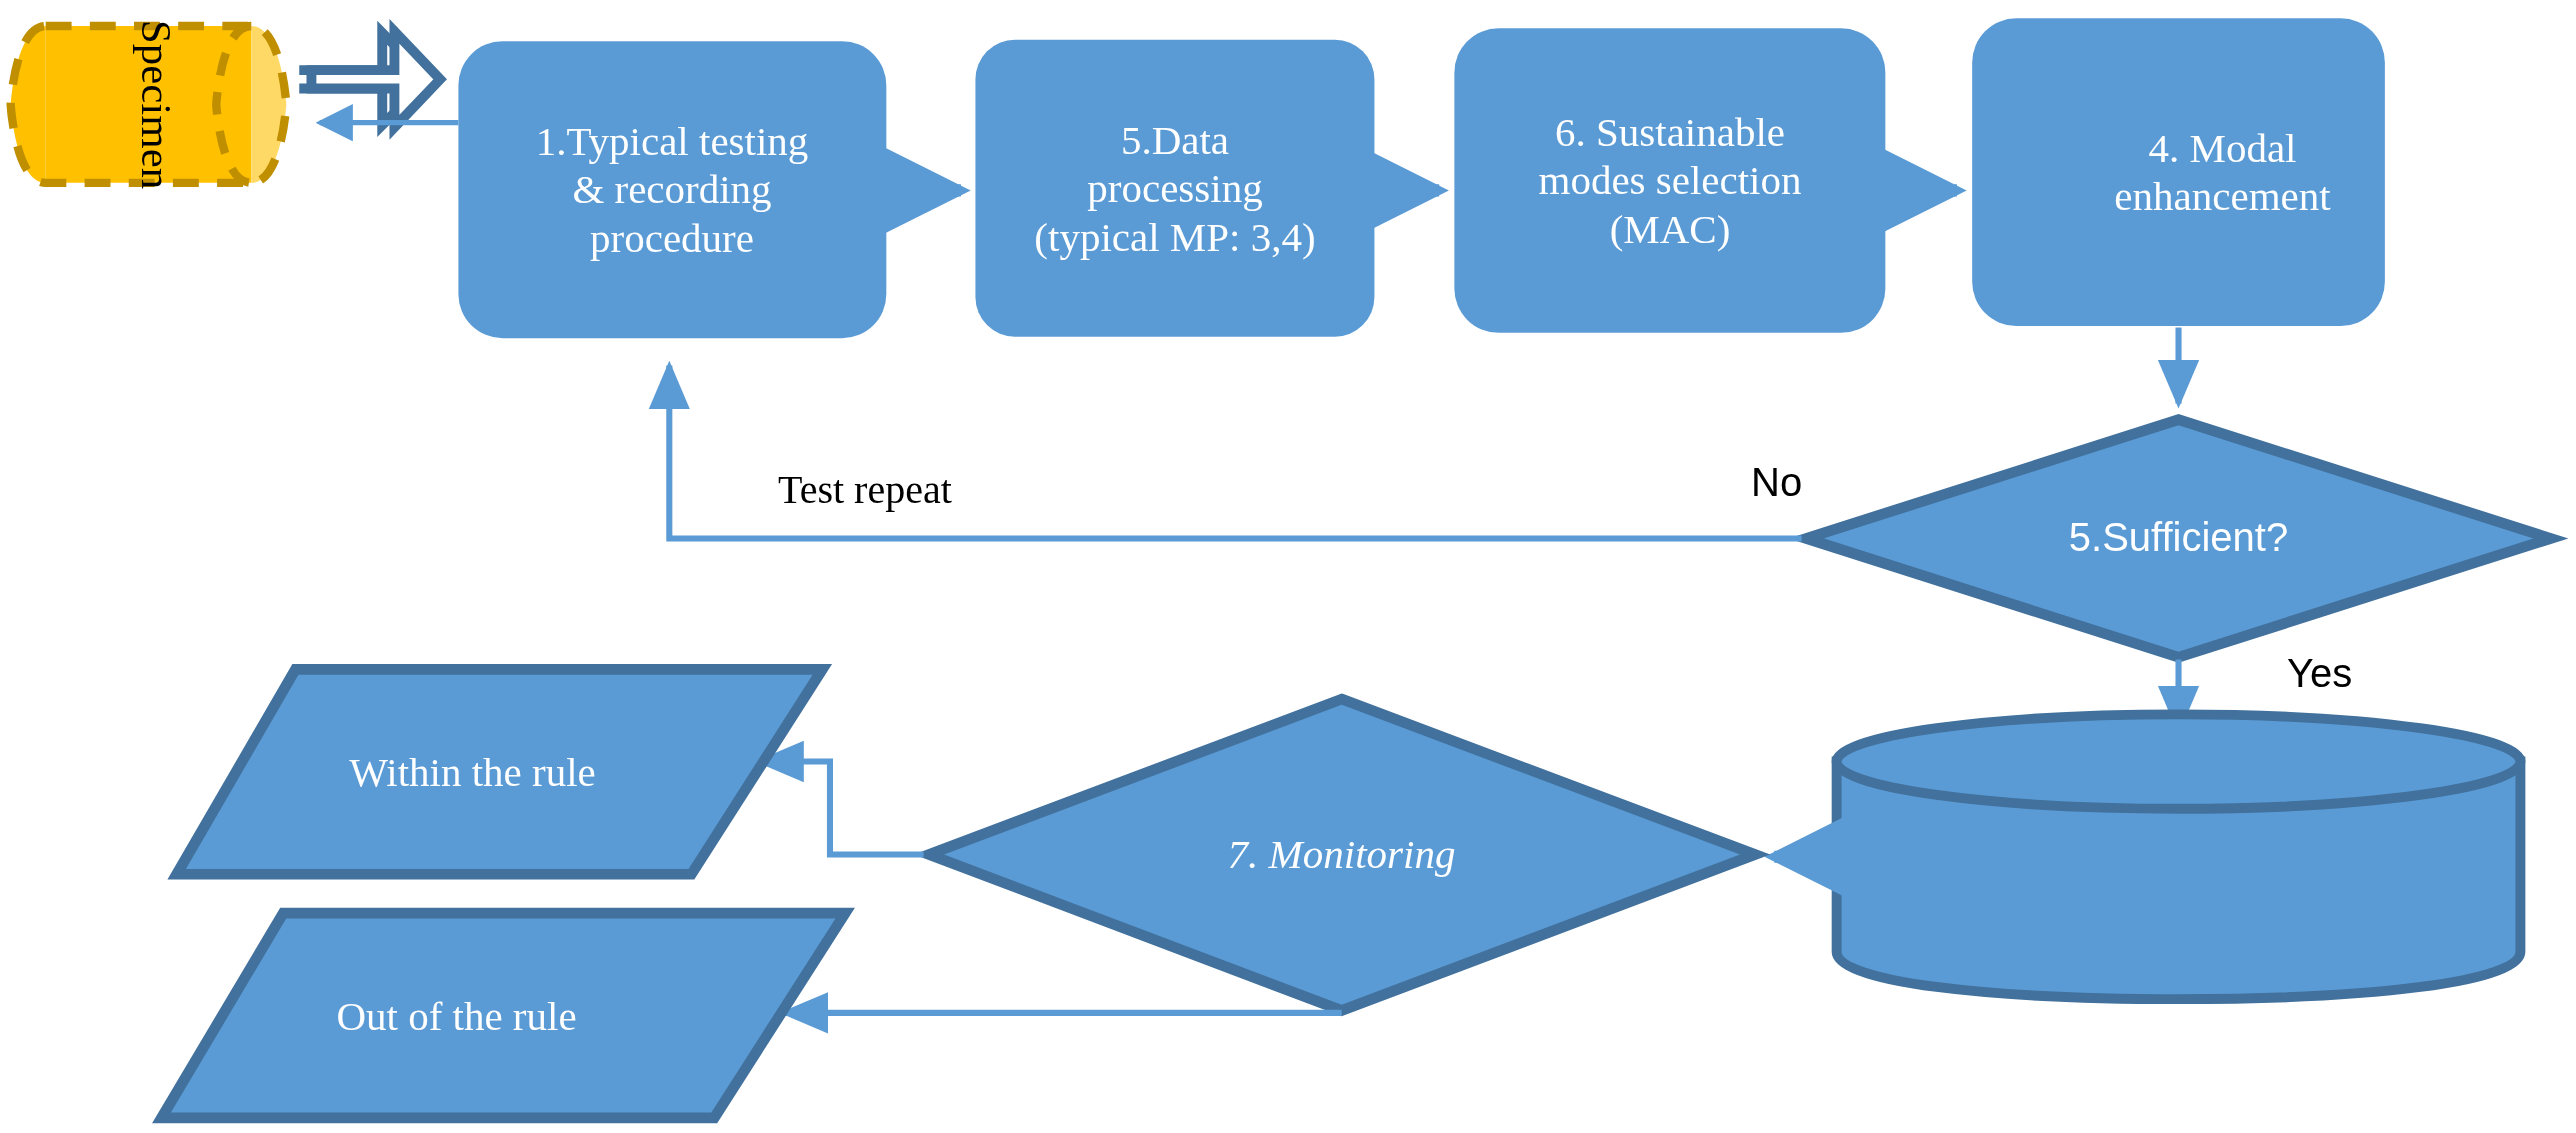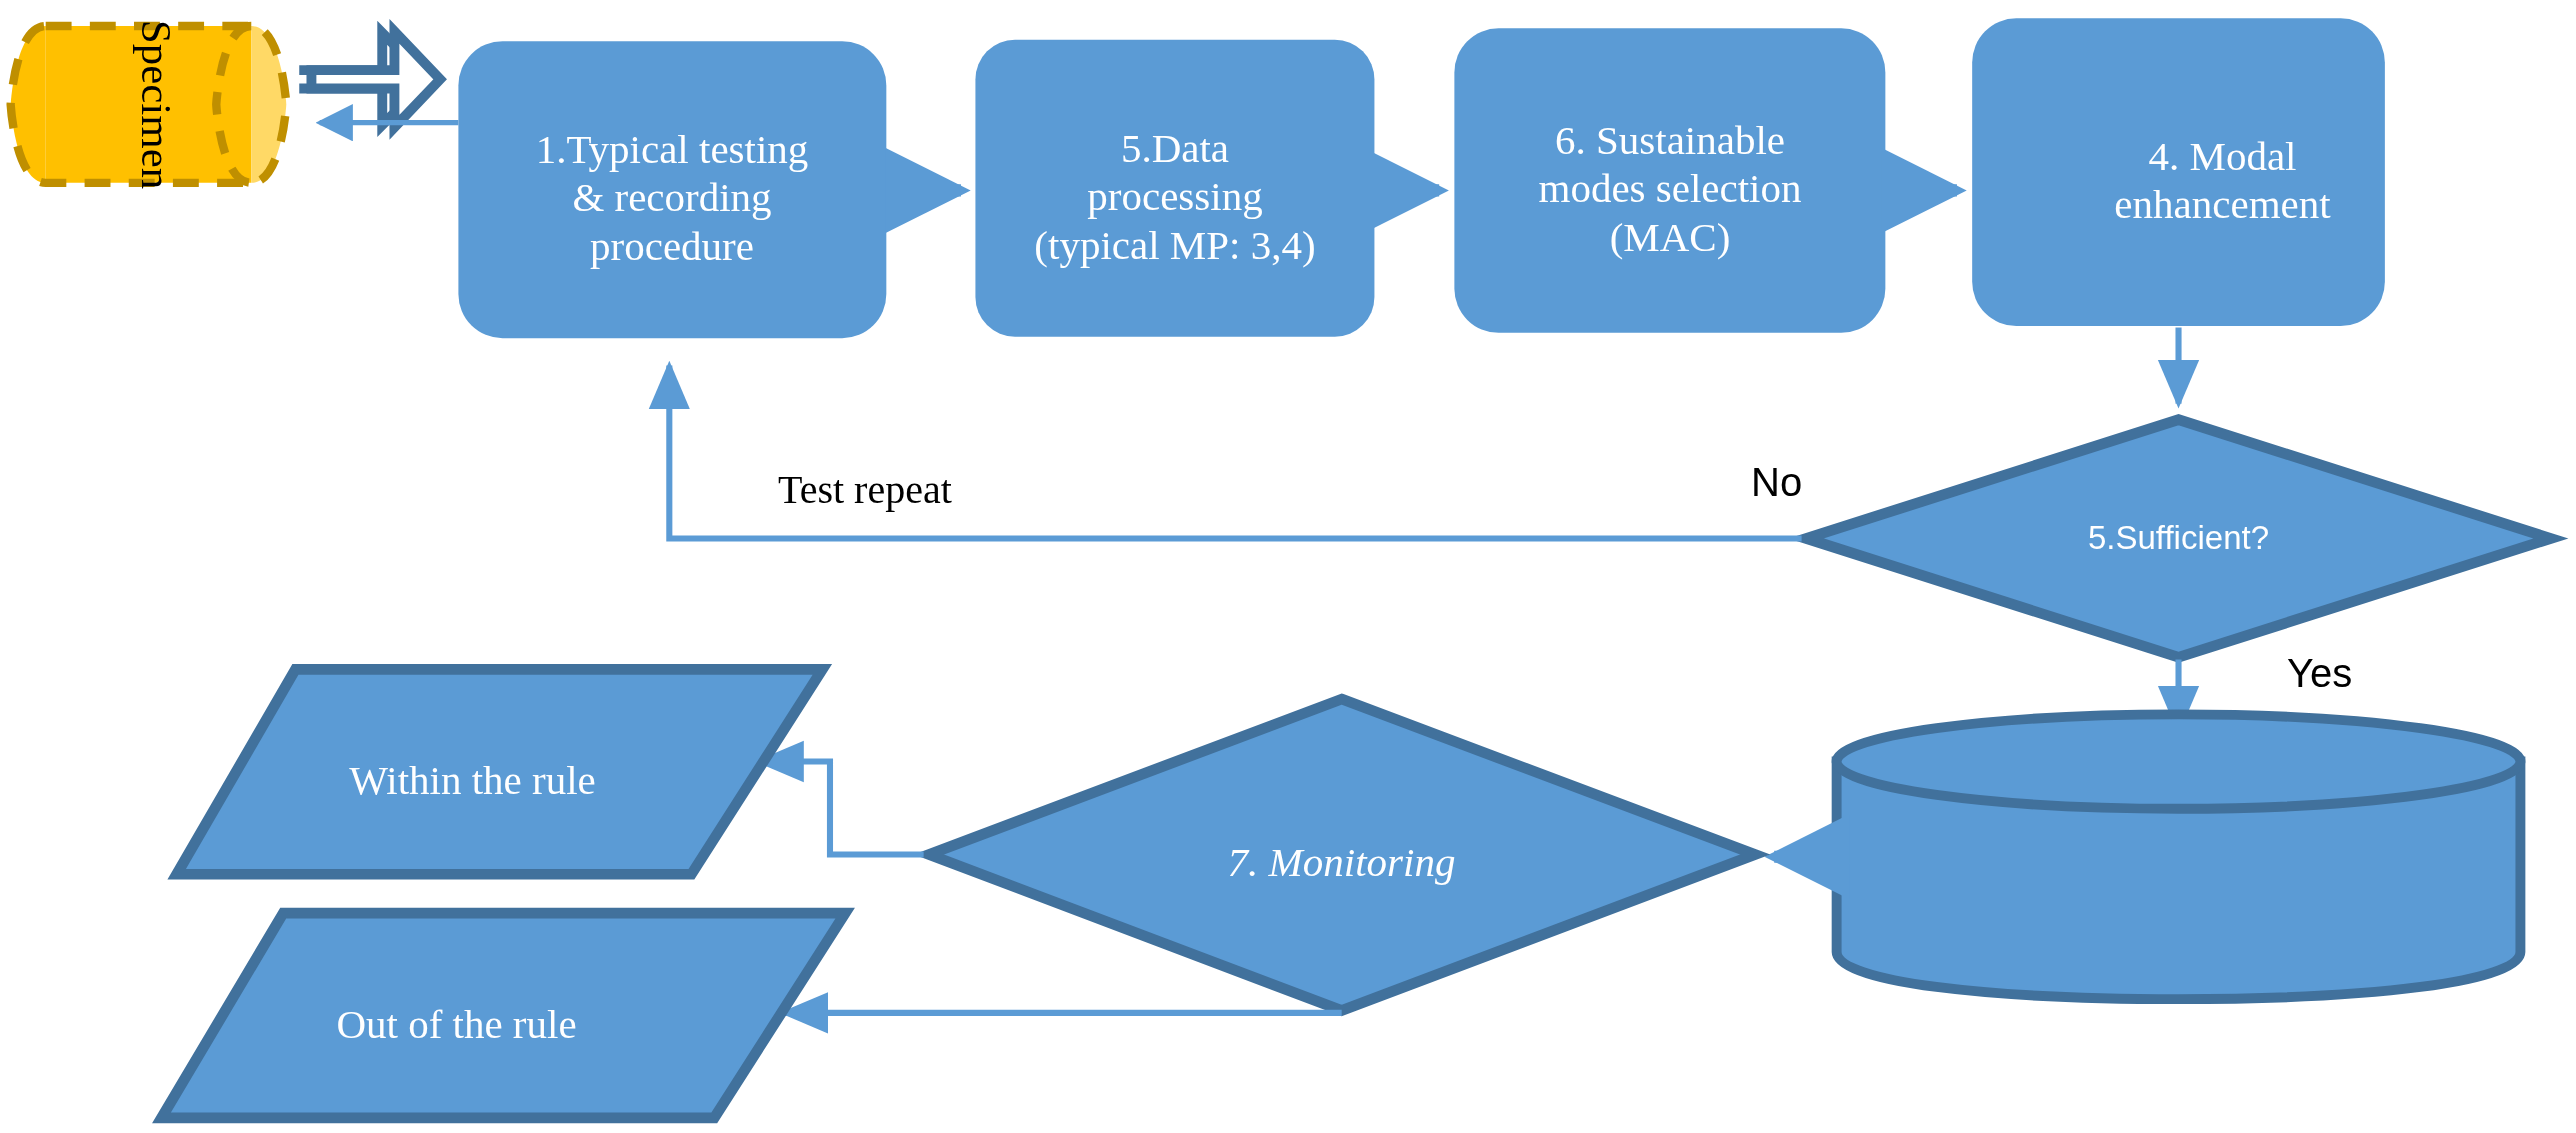--- a/index.html
+++ b/index.html
@@ -31,25 +31,24 @@
     justify-content: center;
     text-align: center;
     color: #ffffff;
     font-family: "Liberation Serif", serif;
     line-height: 1.18;
     pointer-events: none;
     white-space: pre-line;
   }
   .proc-label {
     font-size: 41px;
-    margin-top: 8px;
   }
   .diamond-label-sans {
     font-family: "Liberation Sans", sans-serif;
-    font-size: 33px;
+    font-size: 40px;
   }
   .edge-label {
     position: absolute;
     color: #000000;
     font-family: "Liberation Serif", serif;
     font-size: 40px;
     white-space: nowrap;
   }
   .edge-label.sans {
     font-family: "Liberation Sans", sans-serif;

